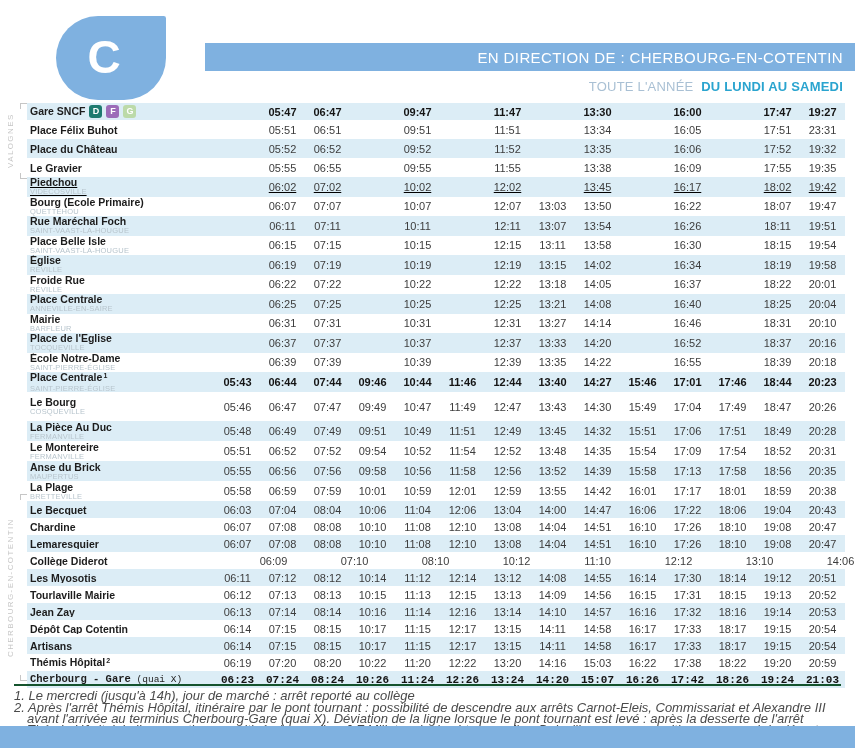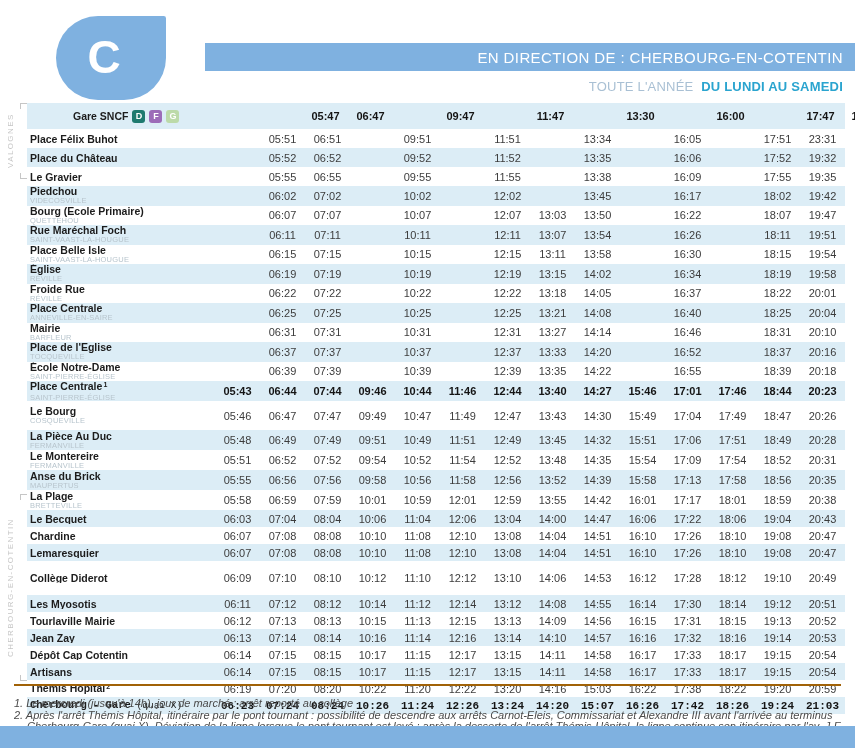--- a/index.html
+++ b/index.html
@@ -33,22 +33,22 @@
          font-weight:bold;text-align:center;line-height:13px;margin-left:4px;vertical-align:1px;}
 
   
   .region-label{position:absolute;left:6px;writing-mode:vertical-rl;transform:rotate(180deg);
          font-size:8px;letter-spacing:1.4px;color:#c6c6c6;text-align:center;}
   .corner{position:absolute;left:20px;width:6px;height:5px;}
   .corner.top{border-top:1px solid #c6c6c6;border-left:1px solid #c6c6c6;}
   .corner.bottom{border-bottom:1px solid #c6c6c6;border-left:1px solid #c6c6c6;}
 
   
-  .footnotes{position:absolute;left:14px;right:14px;top:684px;border-top:2px solid #a16207;
-         padding-top:12px;font-size:11px;font-style:italic;color:#4a4a4a;line-height:11px;}
+  .footnotes{position:absolute;left:14px;right:14px;top:684px;border-top:2px solid #14532d;
+         padding-top:4px;font-size:13px;font-style:italic;color:#4a4a4a;line-height:11px;}
   .fn{padding-left:13px;text-indent:-13px;margin-bottom:1px;}
 
   .footer-bar{position:absolute;left:0;right:0;bottom:0;height:22px;background:#7fb1e0;}
 </style>
 </head>
 <body>
 
 <div class="page">
 
   <div class="logo">
@@ -58,21 +58,21 @@
   <div class="header-bar">
     <span class="dir">EN DIRECTION DE : CHERBOURG-EN-COTENTIN</span>
   </div>
 
   <div class="subheader">
     <span class="period">TOUTE L'ANNÉE</span>
     <span class="days">DU LUNDI AU SAMEDI</span>
   </div>
 
   <div class="table">
-      <div class="row stripe bold" style="height: 26px; padding-left: 43px;">
+      <div class="row stripe bold" style="height: 17px;">
         <div class="namecell">
           <div class="nm">Gare SNCF<span class="badge" style="background: rgb(30, 122, 111);">D</span><span class="badge" style="background: rgb(156, 108, 184);">F</span><span class="badge" style="background: rgb(188, 218, 169);">G</span></div>
         </div>
         <div class="time"></div>
         <div class="time">05:47</div>
         <div class="time">06:47</div>
         <div class="time"></div>
         <div class="time">09:47</div>
         <div class="time"></div>
         <div class="time">11:47</div>
@@ -134,21 +134,21 @@
         <div class="time"></div>
         <div class="time">11:55</div>
         <div class="time"></div>
         <div class="time">13:38</div>
         <div class="time"></div>
         <div class="time">16:09</div>
         <div class="time"></div>
         <div class="time">17:55</div>
         <div class="time">19:35</div>
       </div>
-      <div class="row stripe" style="height: 19.5px;">
+      <div class="row stripe" style="height: 19.5px; text-decoration: underline;">
         <div class="namecell">
           <div class="nm">Piedchou</div>
           <div class="sub">VIDECOSVILLE</div>
         </div>
         <div class="time"></div>
         <div class="time">06:02</div>
         <div class="time">07:02</div>
         <div class="time"></div>
         <div class="time">10:02</div>
         <div class="time"></div>
@@ -511,21 +511,21 @@
         <div class="time">12:10</div>
         <div class="time">13:08</div>
         <div class="time">14:04</div>
         <div class="time">14:51</div>
         <div class="time">16:10</div>
         <div class="time">17:26</div>
         <div class="time">18:10</div>
         <div class="time">19:08</div>
         <div class="time">20:47</div>
       </div>
-      <div class="row" style="height: 34px;">
+      <div class="row" style="height: 17px; gap: 36px;">
         <div class="namecell">
           <div class="nm">Collège Diderot</div>
         </div>
         <div class="time">06:09</div>
         <div class="time">07:10</div>
         <div class="time">08:10</div>
         <div class="time">10:12</div>
         <div class="time">11:10</div>
         <div class="time">12:12</div>
         <div class="time">13:10</div>

